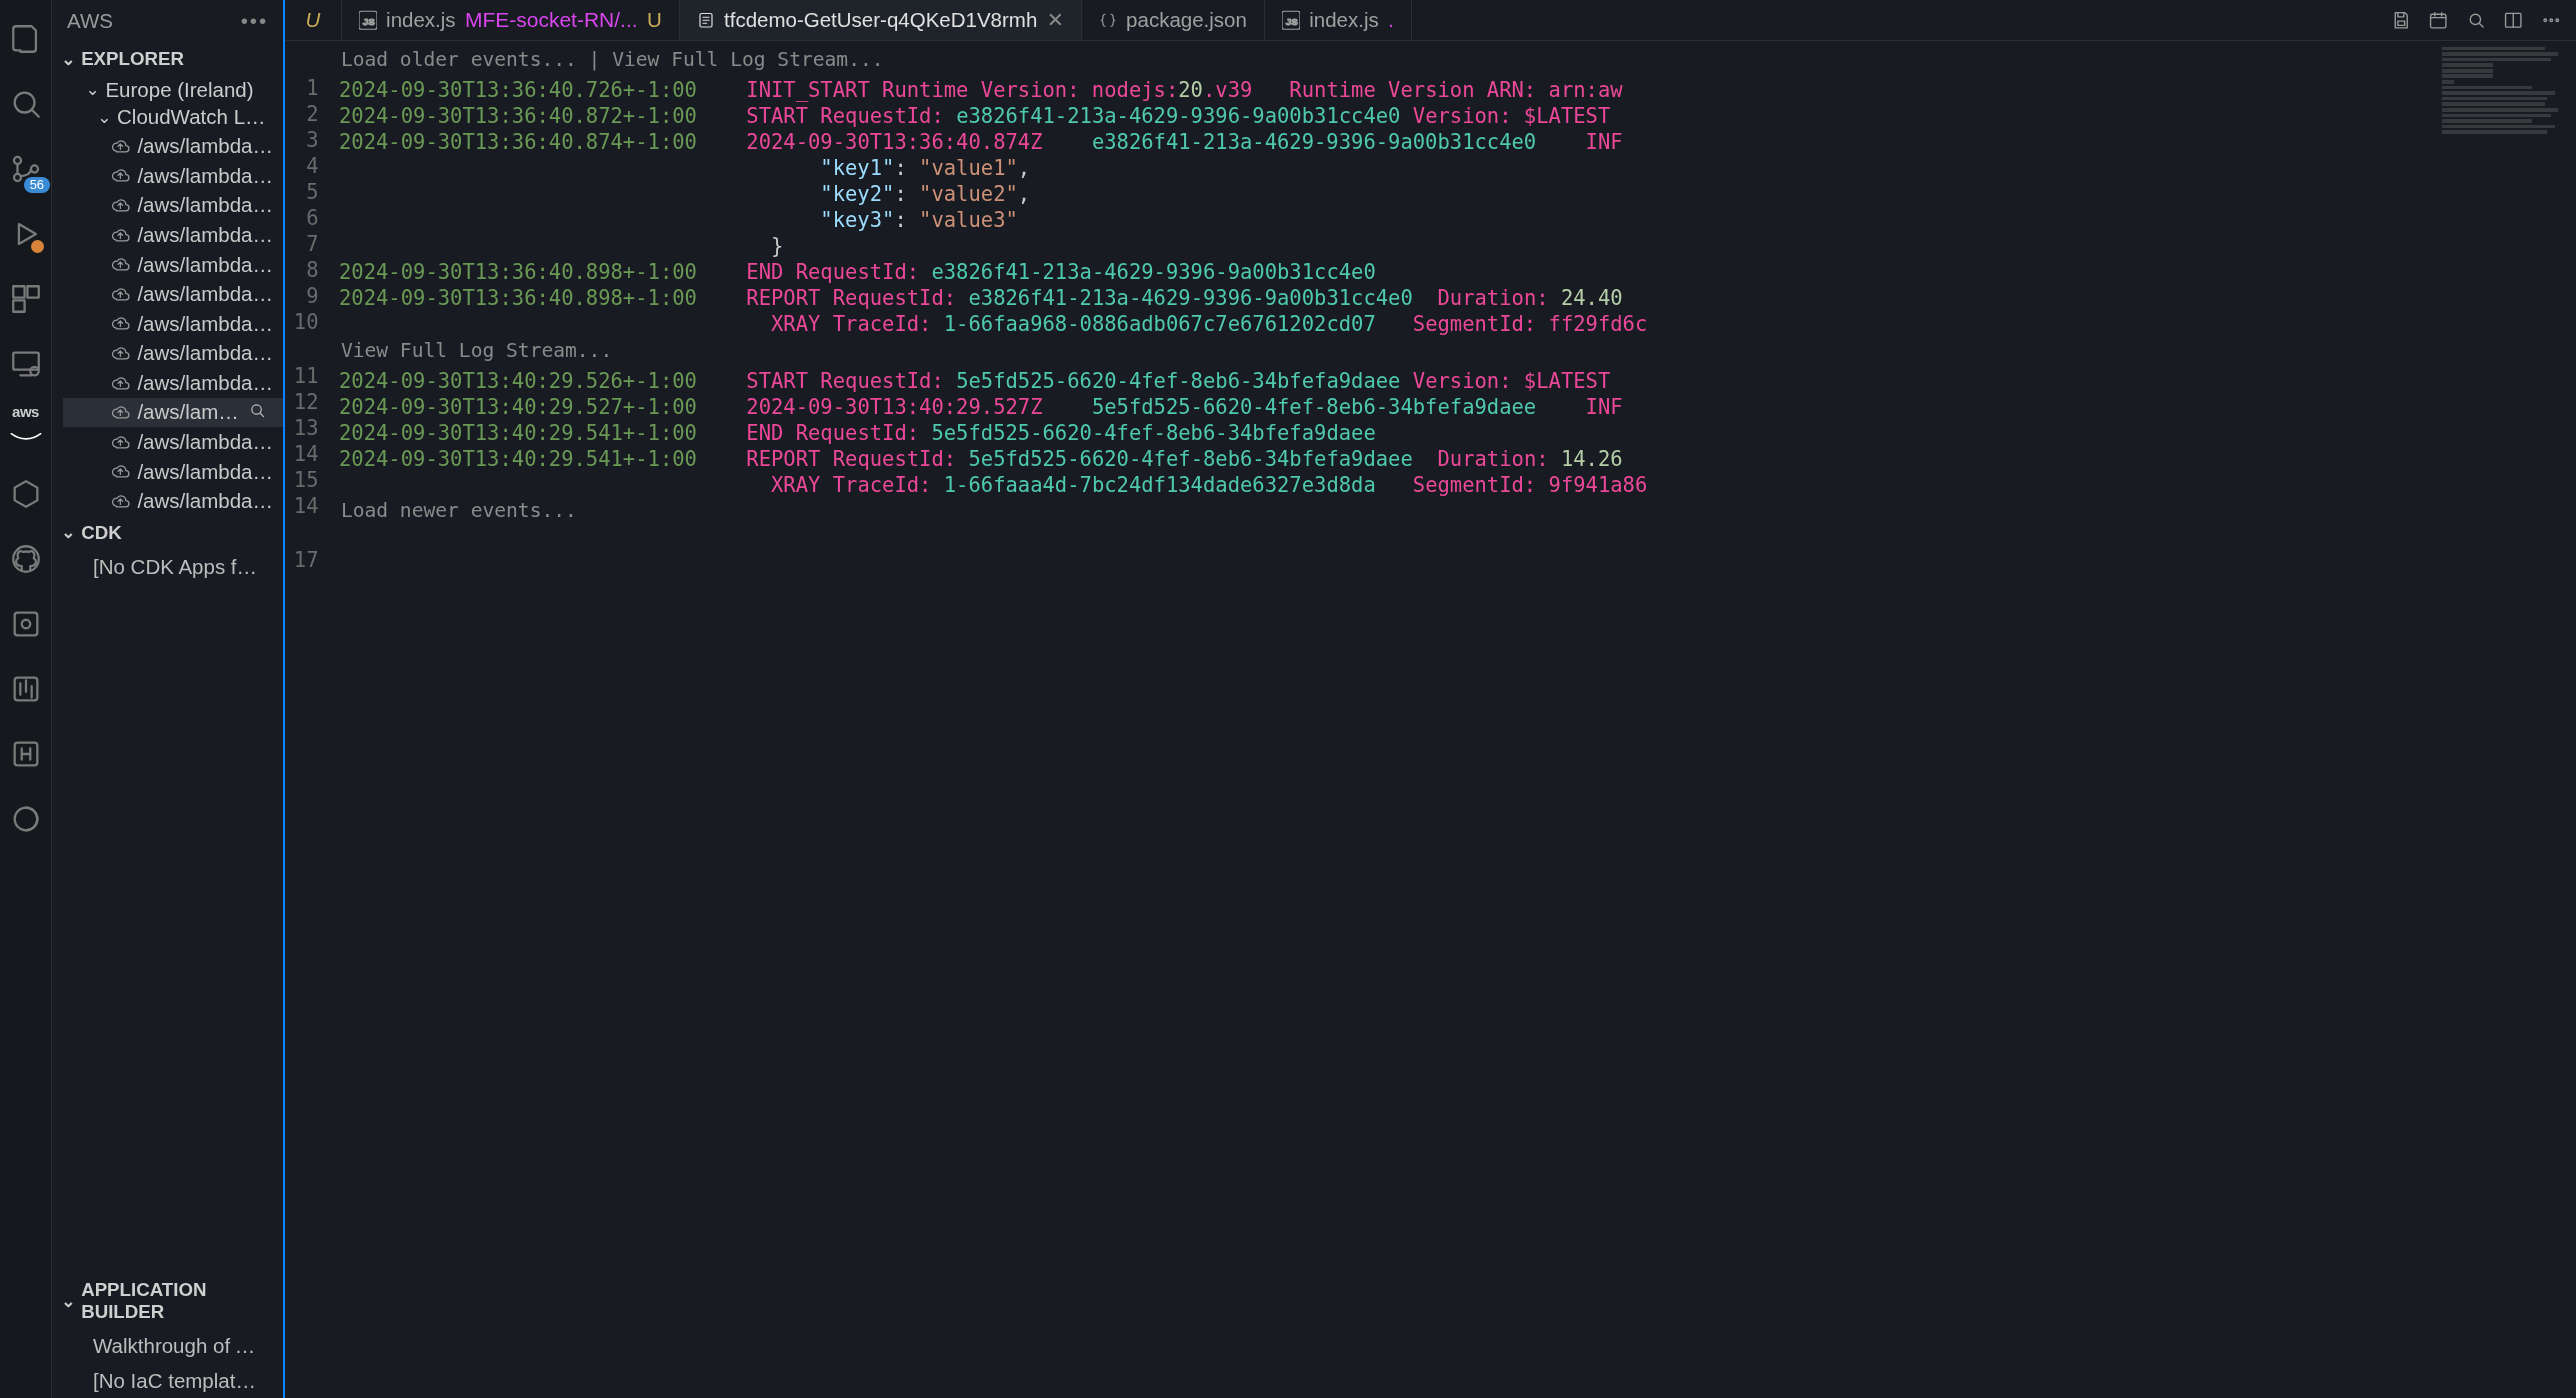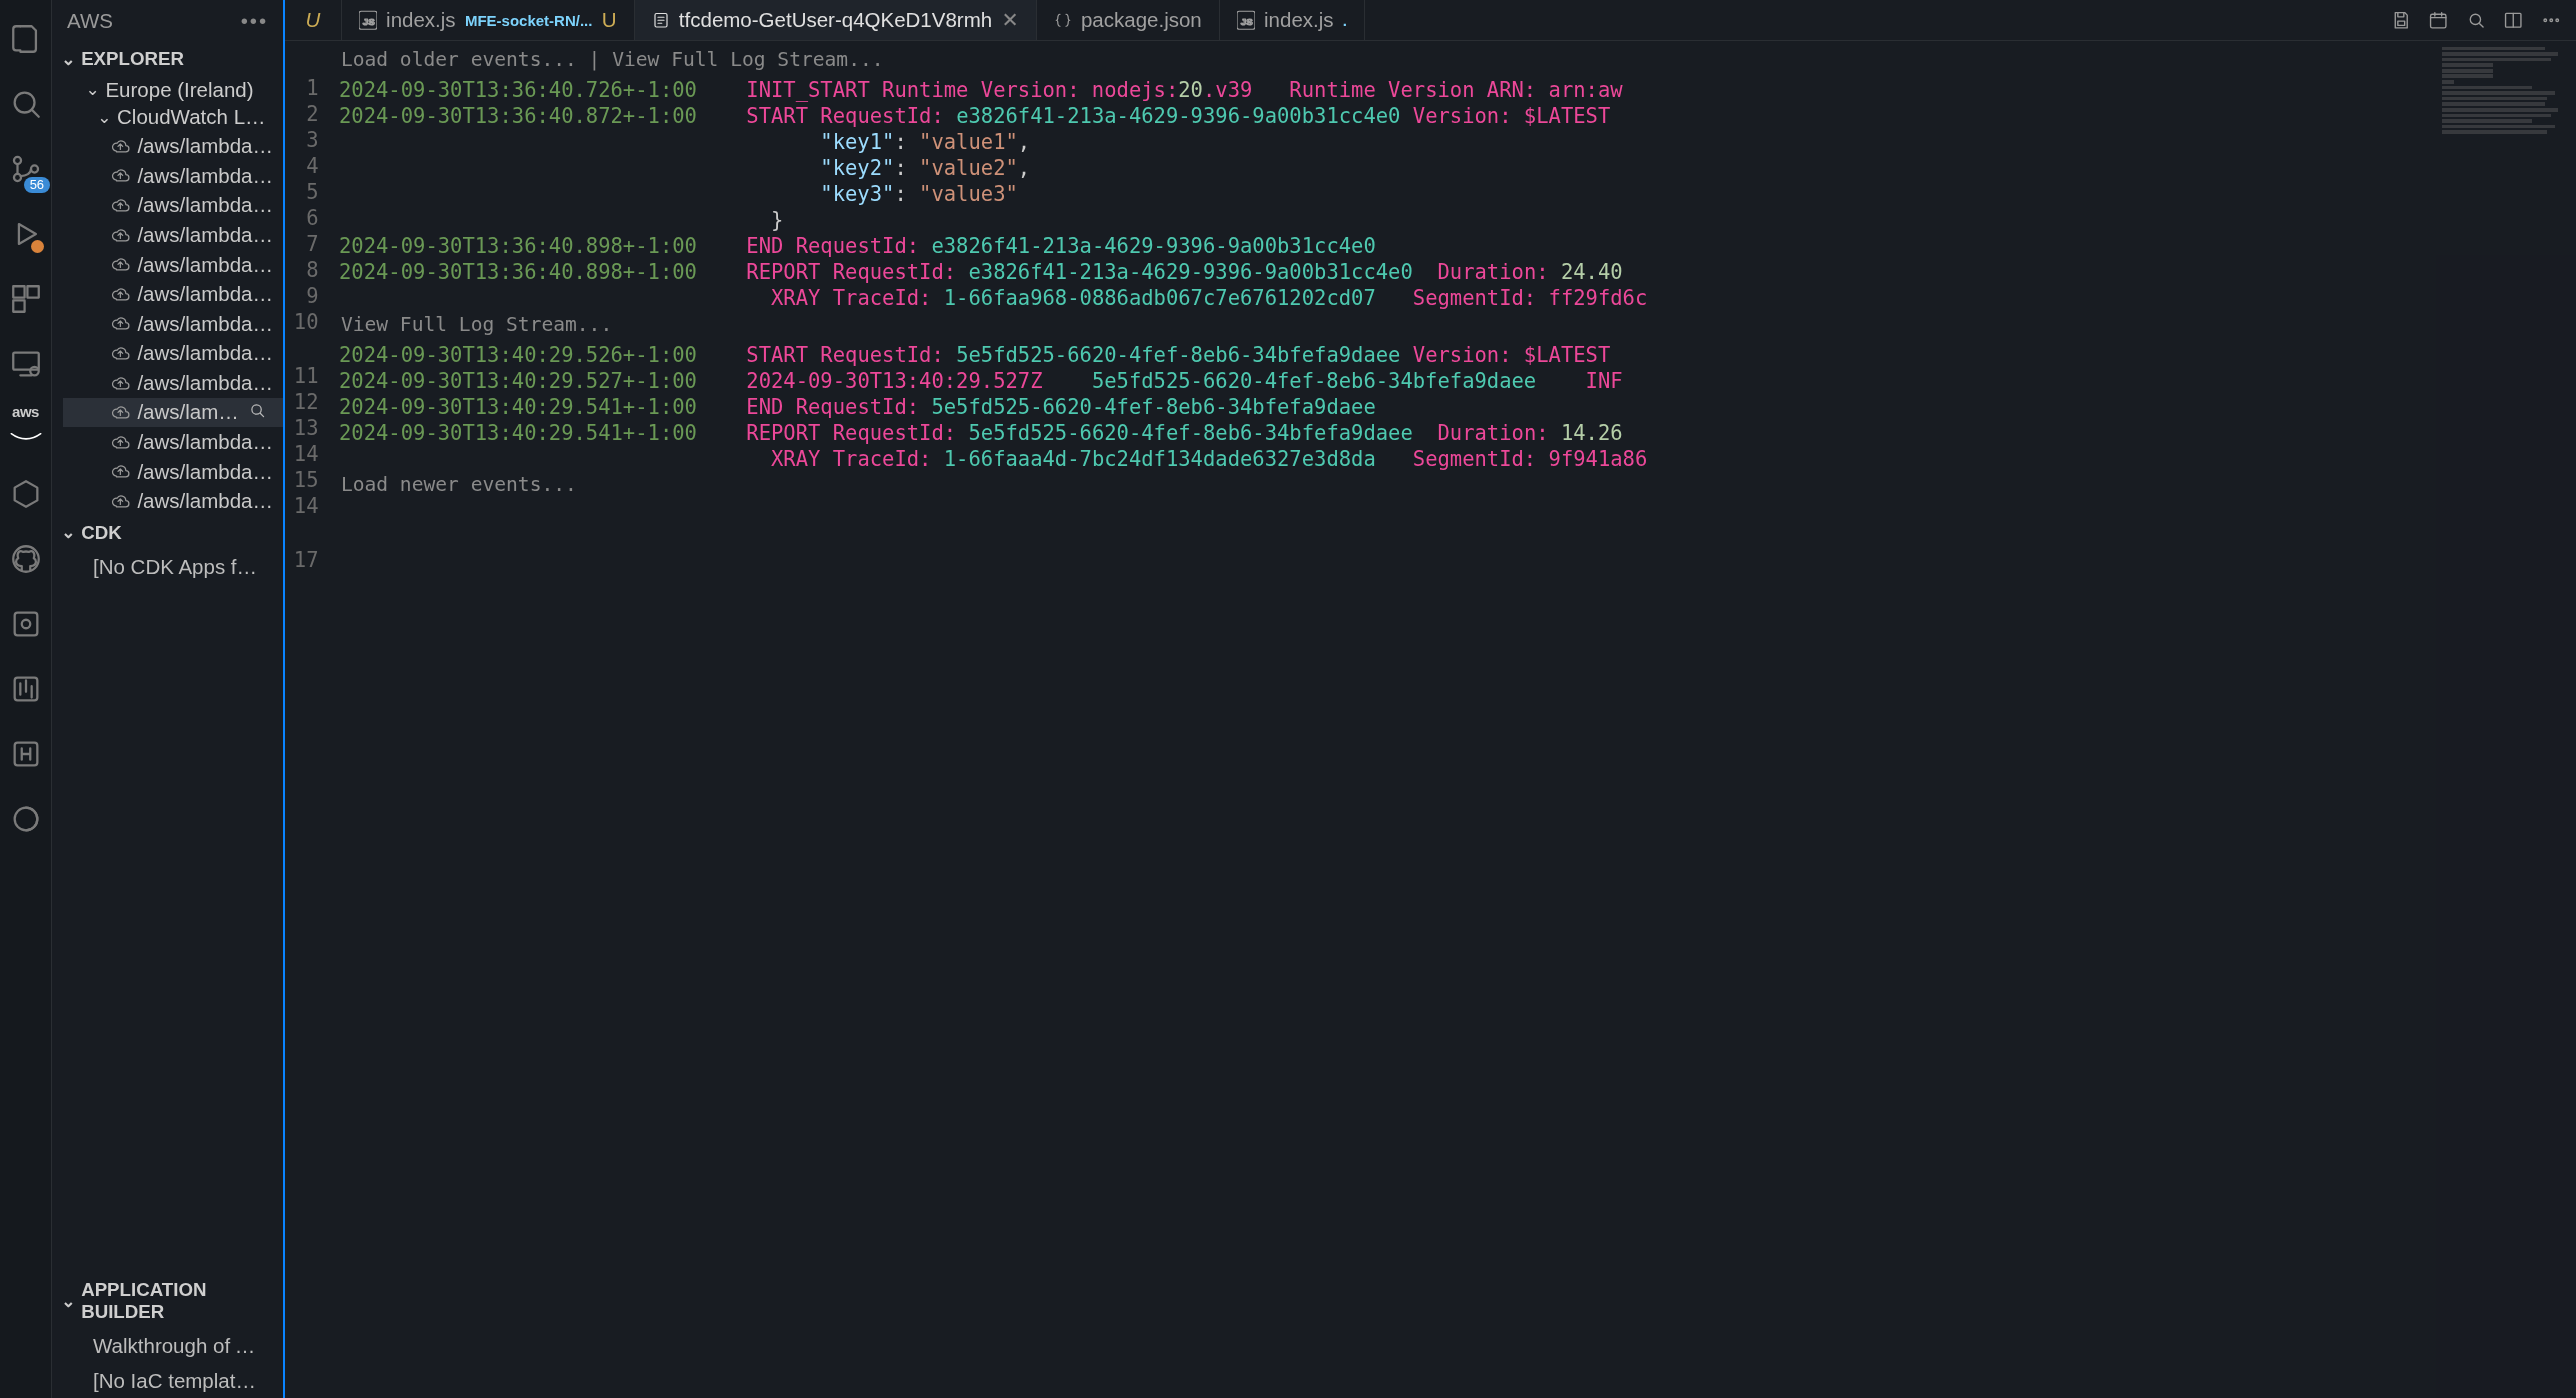--- a/index.html
+++ b/index.html
@@ -118,21 +118,21 @@
 .tab {
   display: flex; align-items: center; gap: 9.3px;
   padding: 0 17px;
   border-right: 0.9px solid #2a2e33;
   color: #a0a0a0;
   font-size: 20.5px;
   cursor: pointer;
 }
 .tab.unsaved-only { padding: 0 20.5px; font-style: italic; color: #ccac55; }
 .tab.active { background: #1f242b; color: #e0e0e0; border-top: 0.9px solid #0A84FF; margin-top:-0.9px; }
-.tab .subpath { color: #7dd3fc; font-size: 15px; font-weight: bold; }
+.tab .subpath { color: #d946ef; font-size: 21px; }
 .tab .close-x { color: #888; }
 .tab .u { color: #ccac55; }
 .tab .js-ico, .tab .json-ico, .tab .log-ico { width: 18px; height: 20.5px; display: inline-flex; }
 .titlebar-actions {
   margin-left: auto; display: flex; align-items: center; gap: 17px;
   padding: 0 15px;
   color: #9a9a9a;
 }
 .titlebar-actions .ico { display:inline-flex; cursor:pointer; }
 .editor-body { flex: 1; display: flex; position: relative; font-family: Menlo, Consolas, monospace; font-size: 20.5px; background: #181C22; }
@@ -518,20 +518,21 @@
           <div>14</div>
           <div>15</div>
           <div>14</div>
           <div style="height: 28px;"></div>
           <div>17</div>
         </div>
       <div class="code-col" id="code">
           <div class="codelens">Load older events... | View Full Log Stream...</div>
           <div class="code-line"><span class="ts">2024-09-30T13:36:40.726+-1:00</span>    <span class="kw">INIT_START Runtime Version: nodejs:</span><span class="num">20</span><span class="kw">.v39   Runtime Version ARN: arn:aw</span></div>
           <div class="code-line"><span class="ts">2024-09-30T13:36:40.872+-1:00</span>    <span class="kw">START RequestId: </span><span class="hex">e3826f41-213a-4629-9396-9a00b31cc4e0</span><span class="kw"> Version: $LATEST</span></div>
+          <div class="code-line"><span class="ts">2024-09-30T13:36:40.874+-1:00</span>    <span class="kw">2024-09-30T13:36:40.874Z    </span><span class="hex">e3826f41-213a-4629-9396-9a00b31cc4e0</span><span class="kw">    INF</span></div>
           <div class="code-line">                                       <span class="key">"key1"</span>: <span class="str">"value1"</span>,</div>
           <div class="code-line">                                       <span class="key">"key2"</span>: <span class="str">"value2"</span>,</div>
           <div class="code-line">                                       <span class="key">"key3"</span>: <span class="str">"value3"</span></div>
           <div class="code-line">                                   }</div>
           <div class="code-line"><span class="ts">2024-09-30T13:36:40.898+-1:00</span>    <span class="kw">END RequestId: </span><span class="hex">e3826f41-213a-4629-9396-9a00b31cc4e0</span></div>
           <div class="code-line"><span class="ts">2024-09-30T13:36:40.898+-1:00</span>    <span class="kw">REPORT RequestId: </span><span class="hex">e3826f41-213a-4629-9396-9a00b31cc4e0</span><span class="kw">  Duration: </span><span class="num">24.40</span></div>
           <div class="code-line">                                   <span class="kw">XRAY TraceId: </span><span class="hex">1-66faa968-0886adb067c7e6761202cd07</span><span class="kw">   SegmentId: </span><span class="kw">ff29fd6c</span></div>
           <div class="codelens">View Full Log Stream...</div>
           <div class="code-line"><span class="ts">2024-09-30T13:40:29.526+-1:00</span>    <span class="kw">START RequestId: </span><span class="hex">5e5fd525-6620-4fef-8eb6-34bfefa9daee</span><span class="kw"> Version: $LATEST</span></div>
           <div class="code-line"><span class="ts">2024-09-30T13:40:29.527+-1:00</span>    <span class="kw">2024-09-30T13:40:29.527Z    </span><span class="hex">5e5fd525-6620-4fef-8eb6-34bfefa9daee</span><span class="kw">    INF</span></div>

